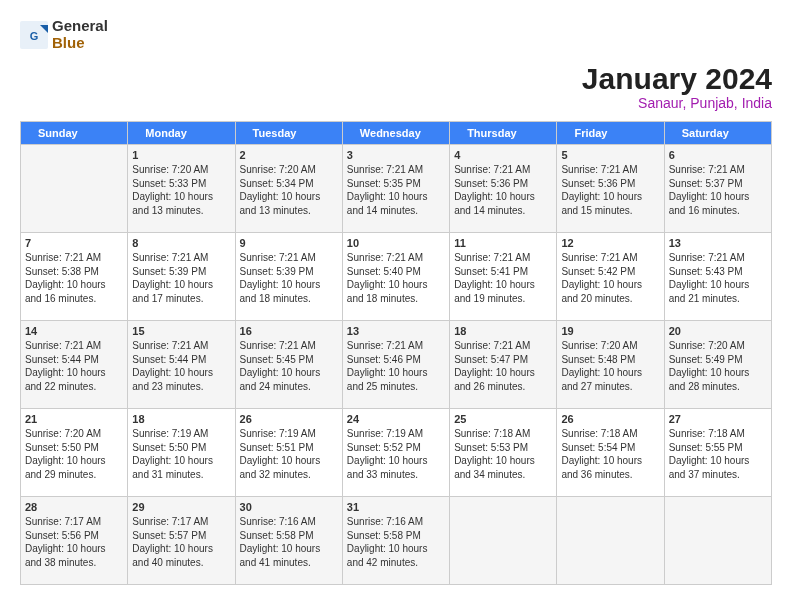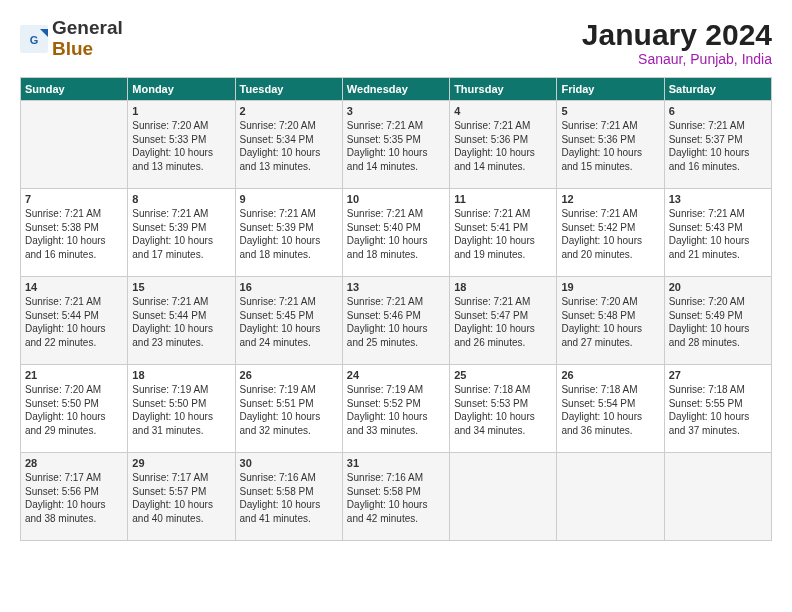--- a/index.html
+++ b/index.html
@@ -21,56 +21,57 @@
       align-items: flex-start;
       margin-bottom: 10px;
     }
     .logo {
       display: flex;
       align-items: center;
     }
     .logo-text {
       display: flex;
       flex-direction: column;
-      font-size: 19px;
+      font-size: 15px;
       font-weight: bold;
       color: #333;
       line-height: 1.1;
     }
     .logo-icon {
       width: 28px;
       height: 28px;
       margin-right: 4px;
       position: relative;
     }
     .logo-blue { color: #a16207; }
     .title-block {
       text-align: right;
+      margin-top: 44px;
     }
     .month-title {
       font-size: 30px;
       font-weight: bold;
       color: #222;
       line-height: 1.1;
     }
     .location {
       font-size: 14px;
       color: #a21caf;
     }
     table {
       width: 100%;
       border-collapse: collapse;
       table-layout: fixed;
     }
     thead th {
-      background-color: #0f766e;
+      background-color: #3b82f6;
       color: #fff;
       font-size: 11px;
       font-weight: bold;
-      padding: 5px 4px;
+      padding: 5px 17px;
       text-align: left;
       border: 1px solid #ccc;
     }
     tbody td {
       border: 1px solid #ccc;
       vertical-align: top;
       padding: 4px 4px;
       font-size: 9.5px;
       color: #333;
       height: 88px;

